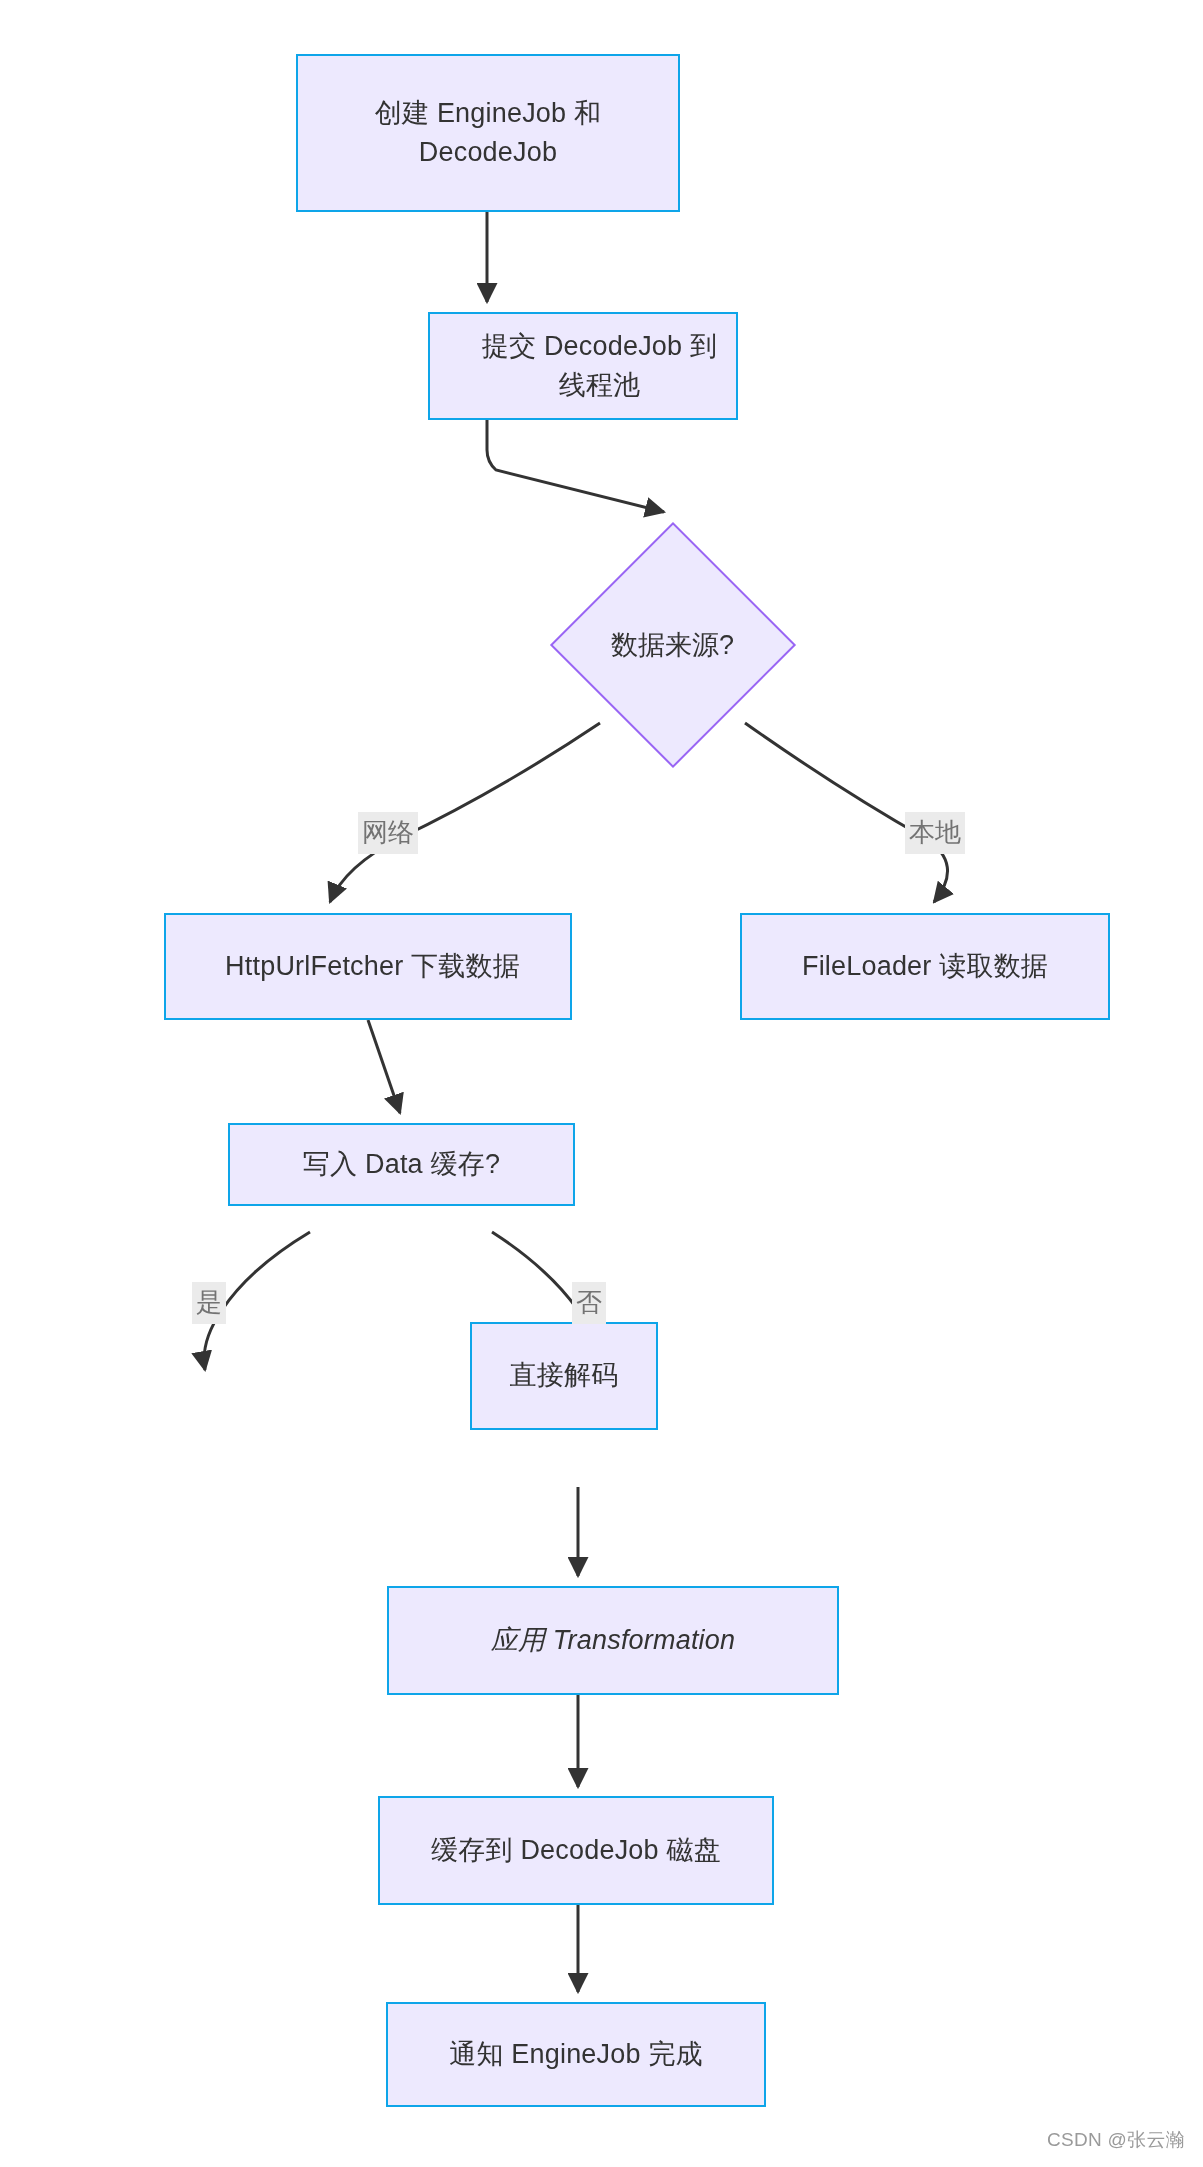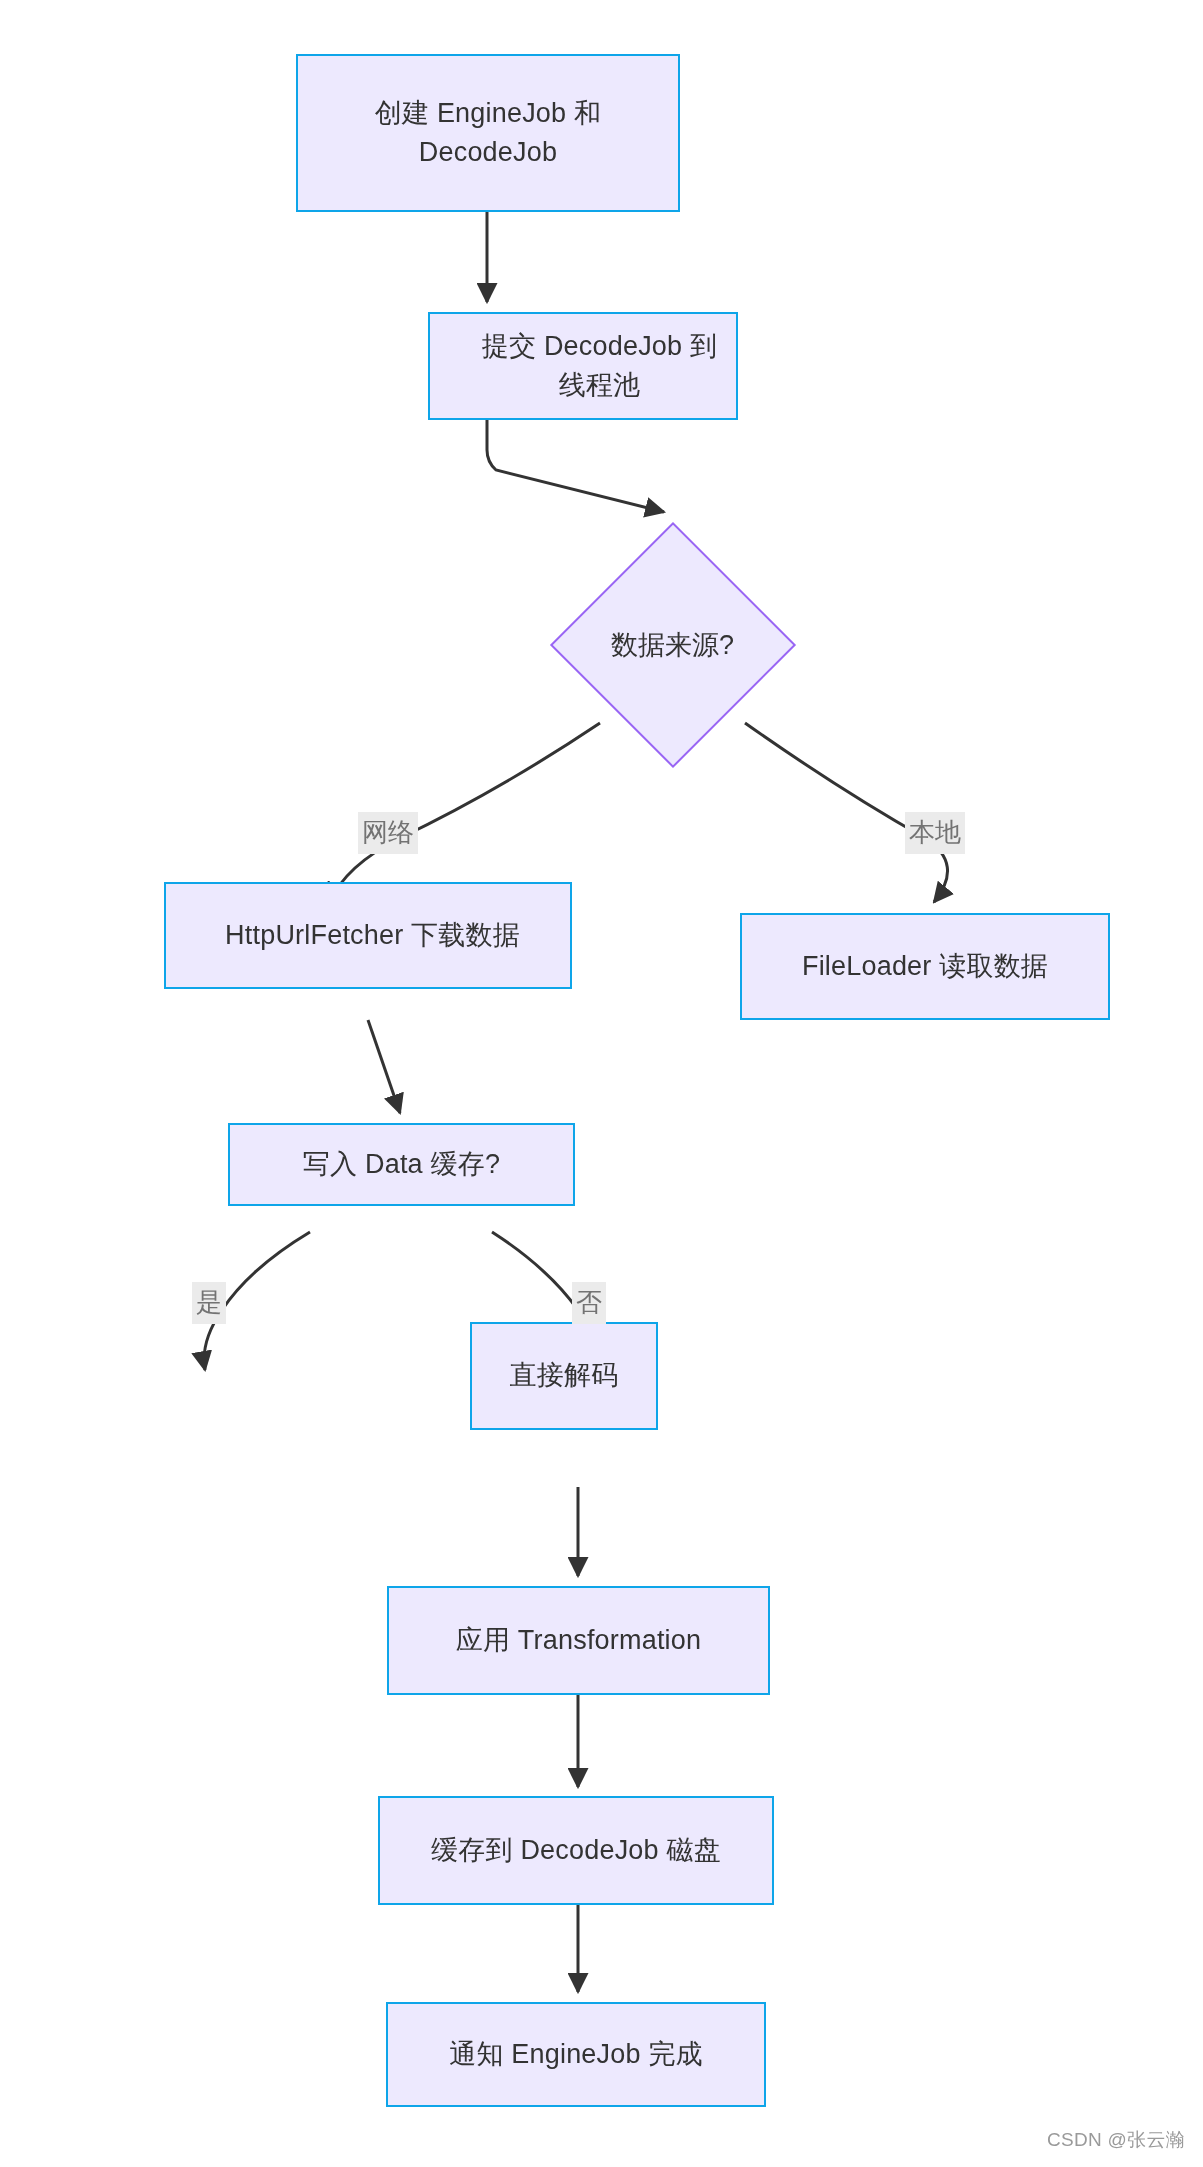--- a/index.html
+++ b/index.html
@@ -125,38 +125,38 @@
 
   <div class="node" style="left:428px; top:312px; width:310px; height:108px;padding-left:43px;">
     <span>提交 DecodeJob 到线程池</span>
   </div>
 
   <div class="diamond-wrap" style="left:548px; top:522px; width:249px; height:246px;">
     <div class="diamond-shape" style="width:174px; height:174px;"></div>
     <span class="diamond-label">数据来源?</span>
   </div>
 
-  <div class="node" style="left:164px; top:882px; width:408px; height:107px;padding-left:19px;">
+  <div class="node" style="left:164px; top:913px; width:408px; height:107px;padding-left:19px;">
     <span>HttpUrlFetcher 下载数据</span>
   </div>
 
   <div class="node" style="left:740px; top:913px; width:370px; height:107px;">
     <span>FileLoader 读取数据</span>
   </div>
 
   <div class="node" style="left:228px; top:1123px; width:347px; height:83px;">
     <span>写入 Data 缓存?</span>
   </div>
 
 
   <div class="node" style="left:470px; top:1322px; width:188px; height:108px;">
     <span>直接解码</span>
   </div>
 
-  <div class="node" style="left:387px; top:1586px; width:383px; height:109px;">
+  <div class="node" style="left:387px; top:1586px; width:452px; height:109px;font-style:italic;">
     <span>应用 Transformation</span>
   </div>
 
   <div class="node" style="left:378px; top:1796px; width:396px; height:109px;">
     <span>缓存到 DecodeJob 磁盘</span>
   </div>
 
   <div class="node" style="left:386px; top:2002px; width:380px; height:105px;">
     <span>通知 EngineJob 完成</span>
   </div>

